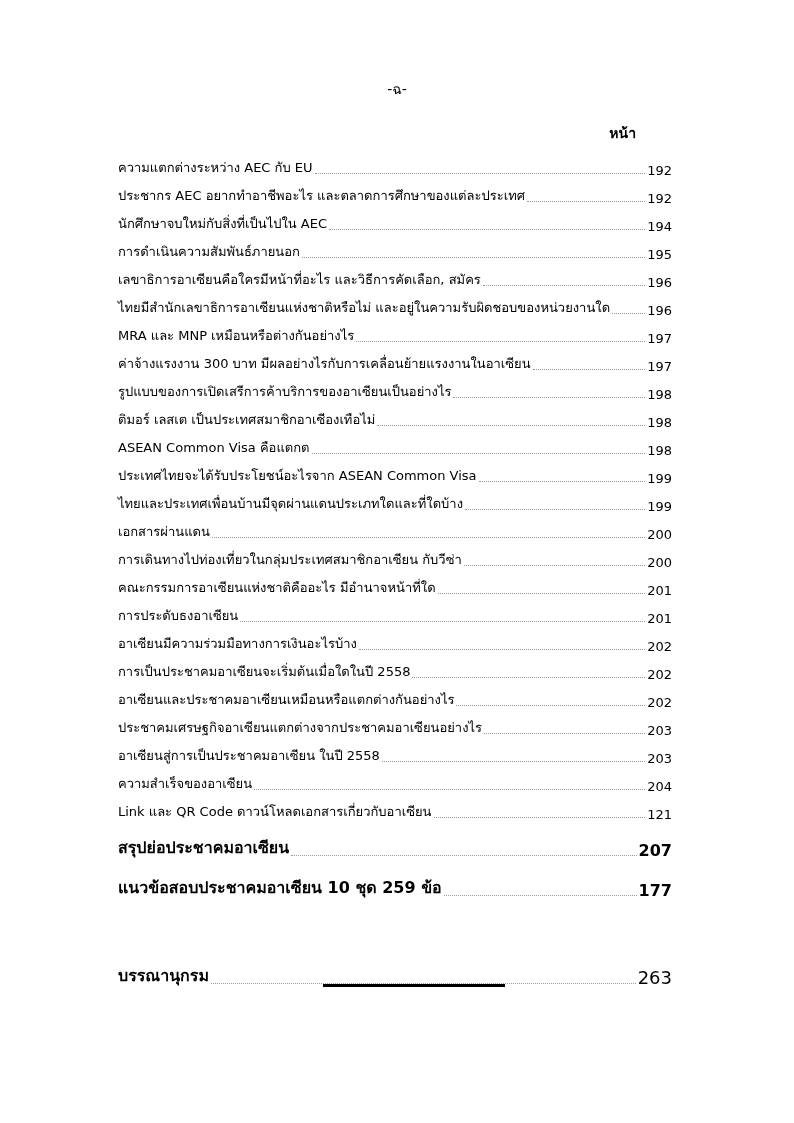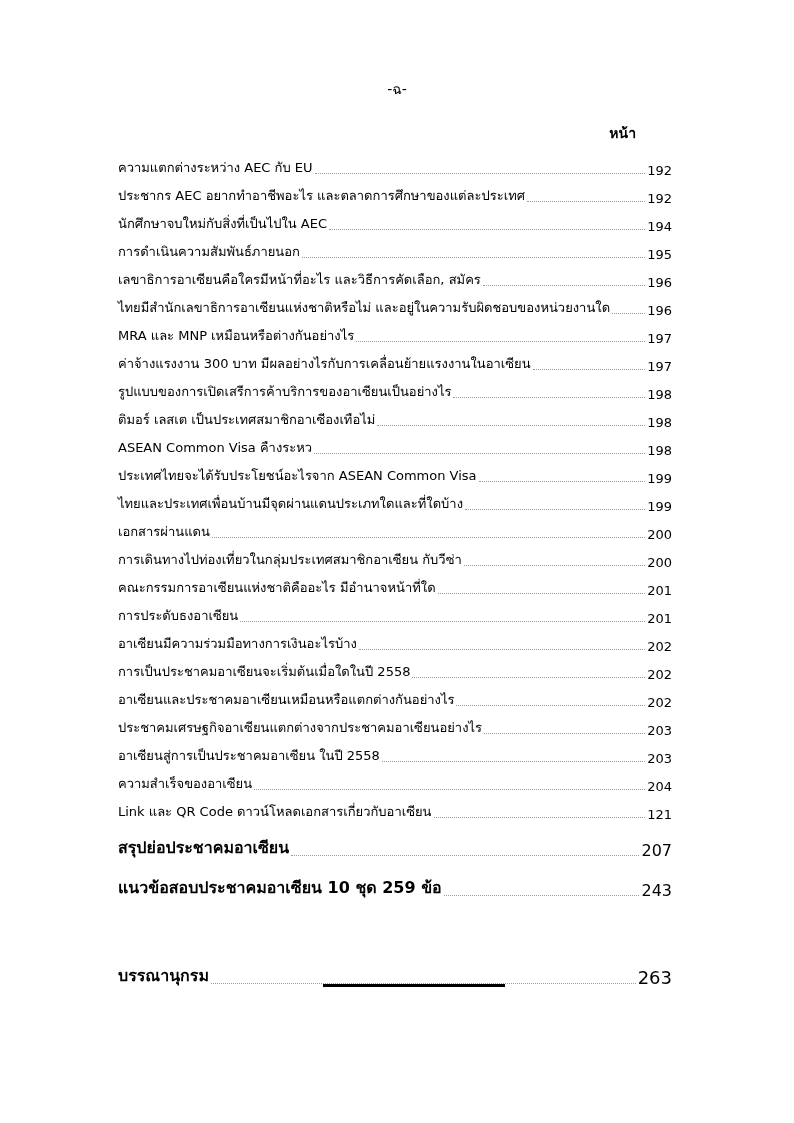--- a/index.html
+++ b/index.html
@@ -18,21 +18,21 @@
     .toc { position: absolute; left: 118px; width: 554px; top: 150px; }
     .row {
       display: flex; align-items: flex-end; height: 28px; font-size: 13px;
     }
     .row .title { white-space: nowrap; margin-top: 28px; }
     .row .leader {
       flex: 1; border-bottom: 1px dotted #9a9a9a; margin: 0 2px 4px 2px; height: 1px;
     }
     .row .pg { white-space: nowrap; text-align: right; min-width: 24px; }
     .row.major { font-size: 16px; font-weight: bold; }
-    .row.major .pg { font-weight: normal; }
+    .row.major .pg { font-weight: bold; }
     .major-block { position: absolute; left: 118px; width: 554px; }
     .rule {
       position: absolute; top: 984px; left: 323px; width: 182px; height: 0;
       border-top: 3px solid #000;
     }
   </style>
 </head>
 <body>
 
 <div class="page-number">-ฉ-</div>
@@ -83,21 +83,21 @@
       <span class="title">รูปแบบของการเปิดเสรีการค้าบริการของอาเซียนเป็นอย่างไร</span>
       <span class="leader"></span>
       <span class="pg">198</span>
     </div>
     <div class="row">
       <span class="title">ติมอร์ เลสเต เป็นประเทศสมาชิกอาเซีองเทือไม่</span>
       <span class="leader"></span>
       <span class="pg">198</span>
     </div>
     <div class="row">
-      <span class="title">ASEAN Common Visa คืางระหว</span>
+      <span class="title">ASEAN Common Visa คือแตกต</span>
       <span class="leader"></span>
       <span class="pg">198</span>
     </div>
     <div class="row">
       <span class="title">ประเทศไทยจะได้รับประโยชน์อะไรจาก ASEAN Common Visa</span>
       <span class="leader"></span>
       <span class="pg">199</span>
     </div>
     <div class="row">
       <span class="title">ไทยและประเทศเพื่อนบ้านมีจุดผ่านแดนประเภทใดและที่ใดบ้าง</span>
@@ -165,21 +165,21 @@
   <div class="row major">
     <span class="title">สรุปย่อประชาคมอาเซียน</span>
     <span class="leader"></span>
     <span class="pg">207</span>
   </div>
 </div>
 <div class="major-block" style="top:872px;">
   <div class="row major">
     <span class="title">แนวข้อสอบประชาคมอาเซียน  10  ชุด  259  ข้อ</span>
     <span class="leader"></span>
-    <span class="pg">243</span>
+    <span class="pg">177</span>
   </div>
 </div>
 <div class="major-block" style="top:960px;">
   <div class="row major">
     <span class="title">บรรณานุกรม</span>
     <span class="leader"></span>
     <span class="pg" style="font-weight:normal;font-size:18px;text-align:center;">263</span>
   </div>
 </div>
 

